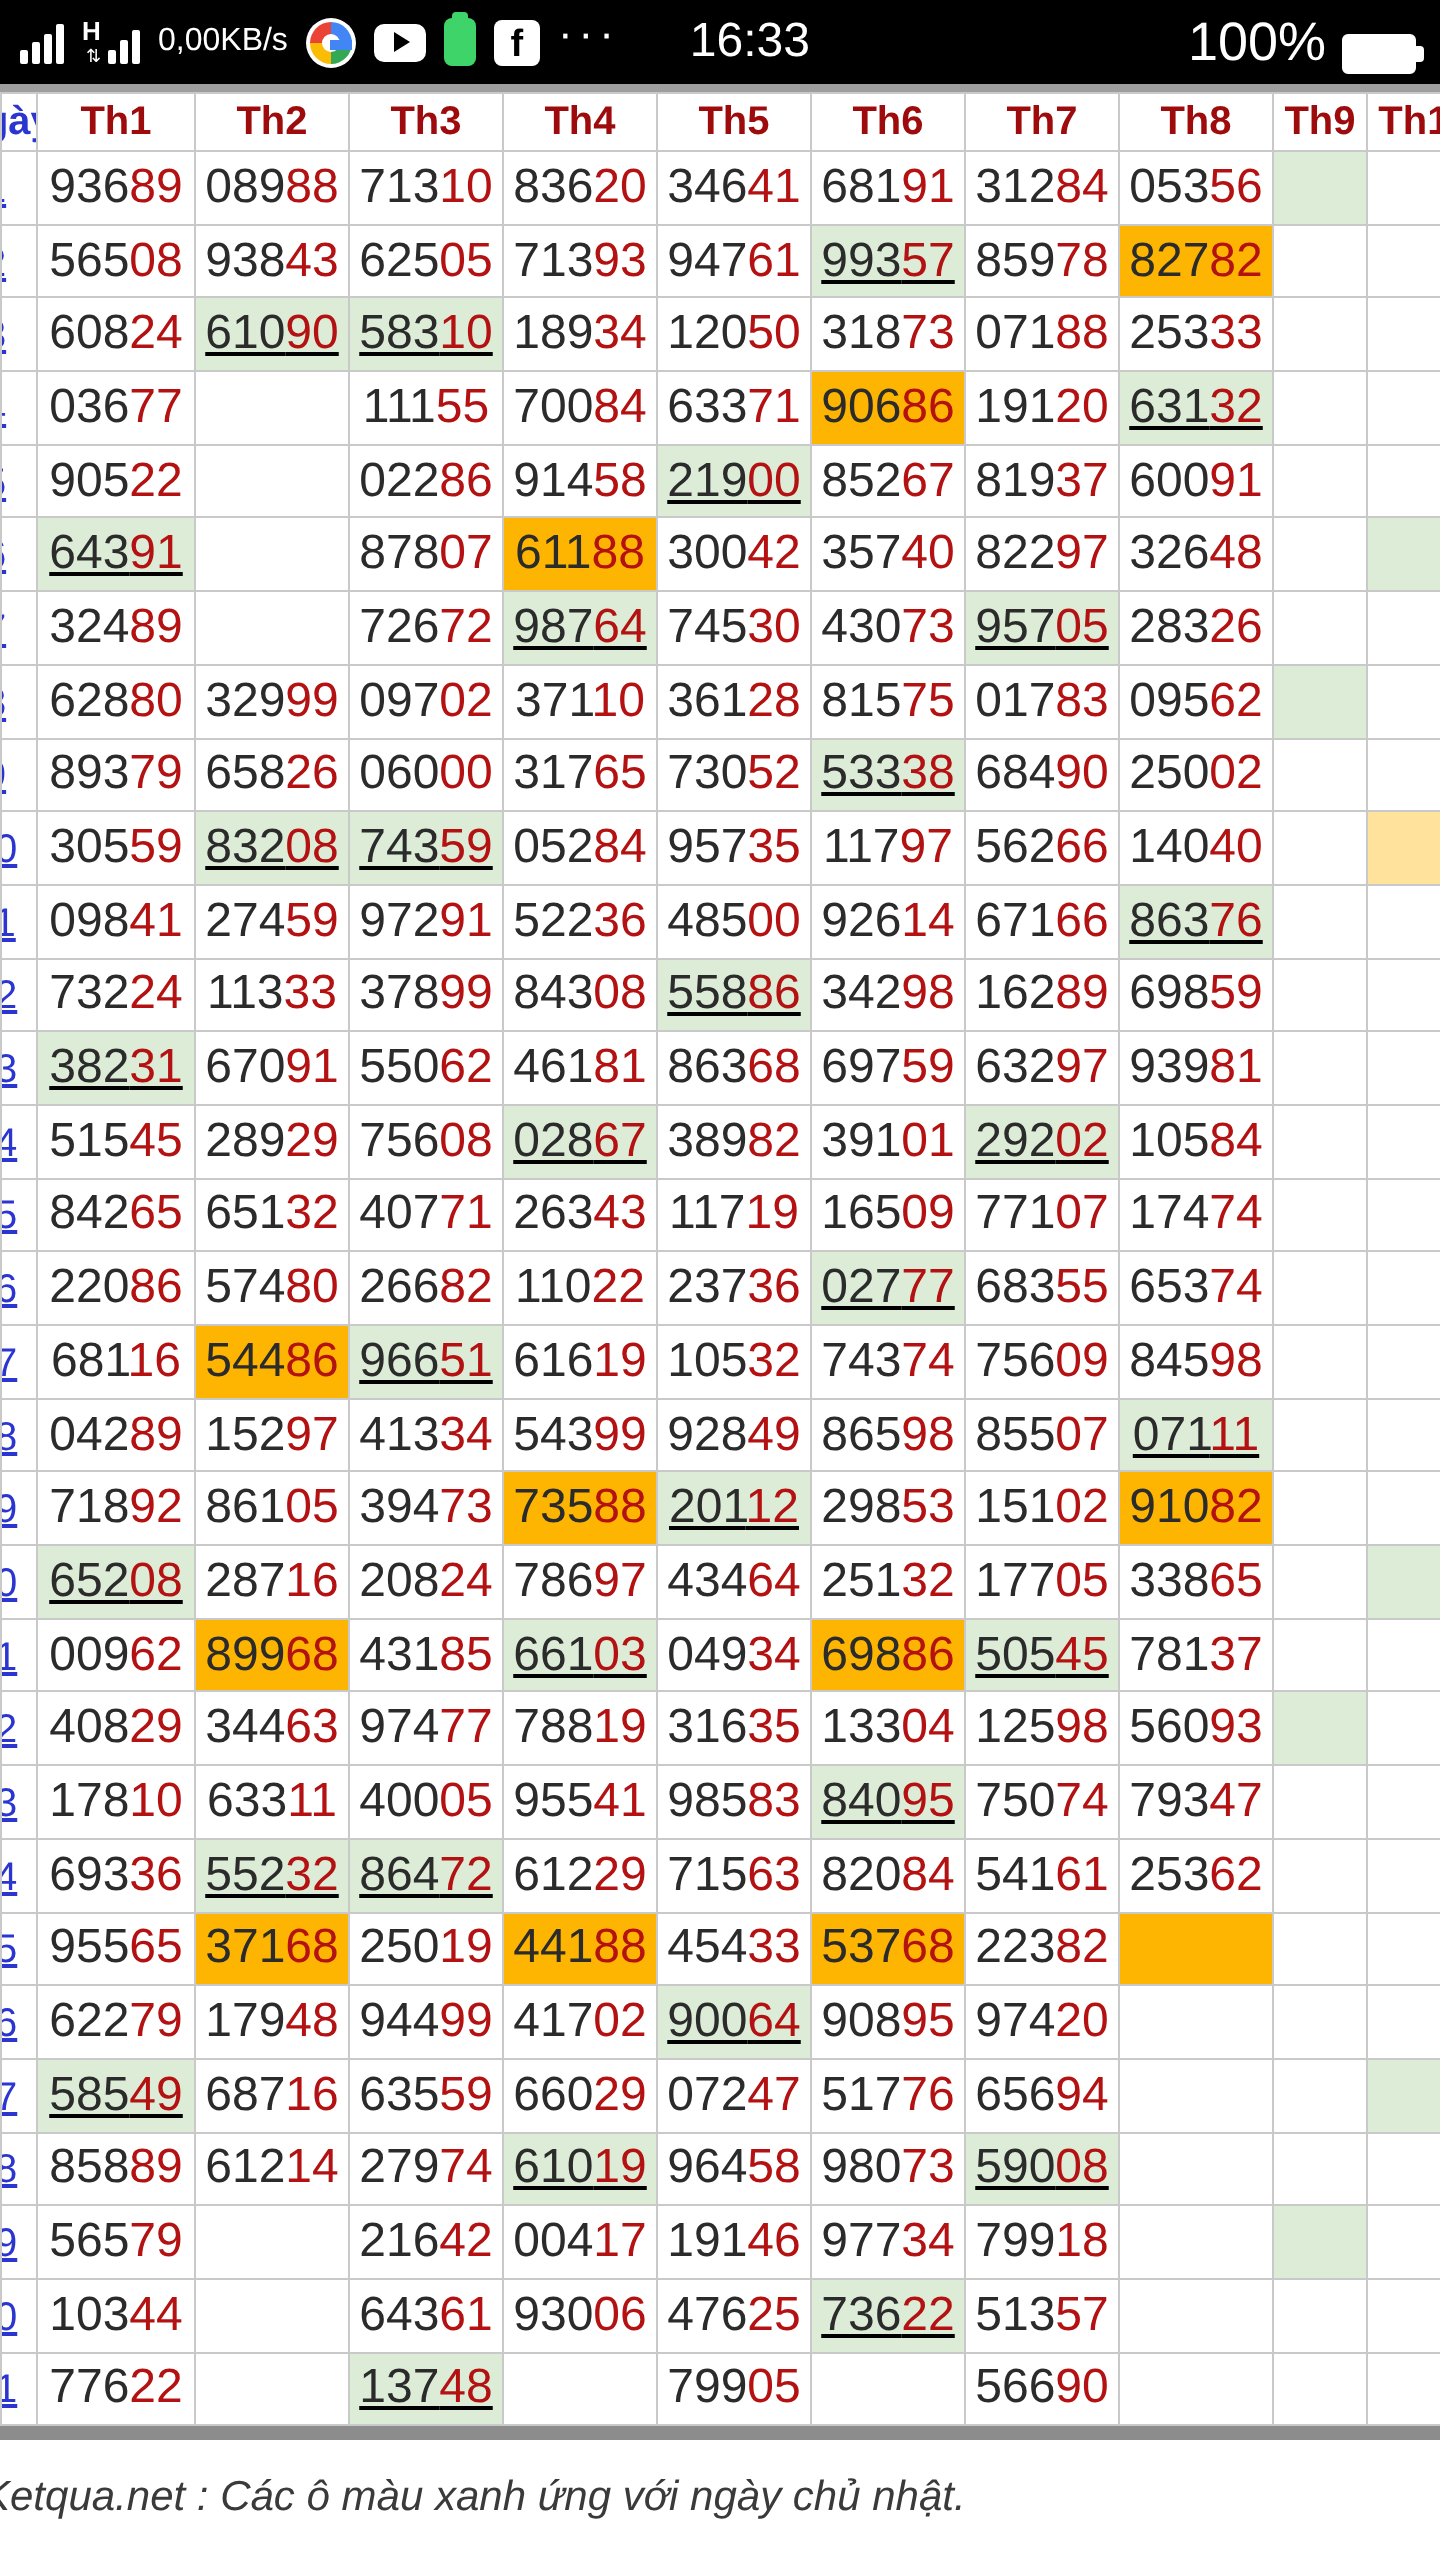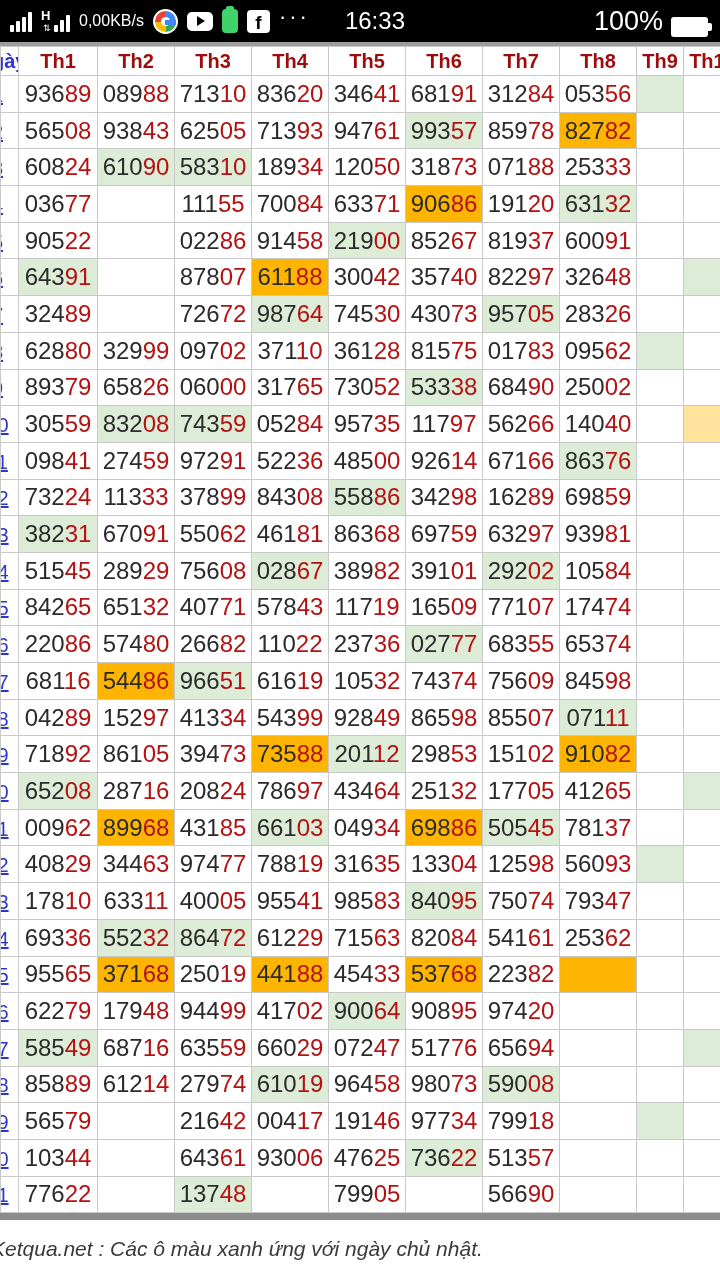--- a/index.html
+++ b/index.html
@@ -45,21 +45,21 @@
     background:#fff;border-radius:0 2px 2px 0;}
   .graystrip{height:4px;background:#9e9e9e;}
   
   table{border-collapse:collapse;table-layout:fixed;width:741px;background:#fff;}
   th,td{border:1px solid var(--grid);text-align:center;vertical-align:middle;
     overflow:hidden;padding:0;}
   thead th{height:29px;font-size:20px;font-weight:bold;color:var(--hdr-red);}
   tbody td{height:36.7px;font-size:24px;}
   td .d3{color:var(--num-dark);}
   td .d2{color:var(--num-red);}
-  .h-g{background:var(--green);}
+  .h-g{background:var(--green);text-decoration:underline;}
   .h-o{background:var(--orange);}
   .h-y{background:var(--yellow);}
   .day-cell{overflow:hidden;}
   .day-in{display:inline-block;width:40px;margin-left:-24px;text-align:center;white-space:nowrap;}
   th .day-in{color:var(--link-blue);font-weight:bold;}
   .day-link{color:var(--link-blue);text-decoration:underline;font-size:20px;cursor:pointer;}
   
   .bottombar{height:7px;background:#8c8c8c;}
   .footer{padding:17px 0 0 0;}
   .footer span{display:inline-block;margin-left:-9px;font-style:italic;
@@ -315,21 +315,21 @@
           <td class="h-g"><span class="d3">292</span><span class="d2">02</span></td>
           <td><span class="d3">105</span><span class="d2">84</span></td>
           <td></td>
           <td></td>
         </tr>
         <tr>
           <td class="day-cell"><span class="day-in"><a class="day-link">15</a></span></td>
           <td><span class="d3">842</span><span class="d2">65</span></td>
           <td><span class="d3">651</span><span class="d2">32</span></td>
           <td><span class="d3">407</span><span class="d2">71</span></td>
-          <td><span class="d3">578</span><span class="d2">43</span></td>
+          <td><span class="d3">263</span><span class="d2">43</span></td>
           <td><span class="d3">117</span><span class="d2">19</span></td>
           <td><span class="d3">165</span><span class="d2">09</span></td>
           <td><span class="d3">771</span><span class="d2">07</span></td>
           <td><span class="d3">174</span><span class="d2">74</span></td>
           <td></td>
           <td></td>
         </tr>
         <tr>
           <td class="day-cell"><span class="day-in"><a class="day-link">16</a></span></td>
           <td><span class="d3">220</span><span class="d2">86</span></td>
@@ -384,21 +384,21 @@
         </tr>
         <tr>
           <td class="day-cell"><span class="day-in"><a class="day-link">20</a></span></td>
           <td class="h-g"><span class="d3">652</span><span class="d2">08</span></td>
           <td><span class="d3">287</span><span class="d2">16</span></td>
           <td><span class="d3">208</span><span class="d2">24</span></td>
           <td><span class="d3">786</span><span class="d2">97</span></td>
           <td><span class="d3">434</span><span class="d2">64</span></td>
           <td><span class="d3">251</span><span class="d2">32</span></td>
           <td><span class="d3">177</span><span class="d2">05</span></td>
-          <td><span class="d3">412</span><span class="d2">65</span></td>
+          <td><span class="d3">338</span><span class="d2">65</span></td>
           <td></td>
           <td class="h-g"></td>
         </tr>
         <tr>
           <td class="day-cell"><span class="day-in"><a class="day-link">21</a></span></td>
           <td><span class="d3">009</span><span class="d2">62</span></td>
           <td class="h-o"><span class="d3">899</span><span class="d2">68</span></td>
           <td><span class="d3">431</span><span class="d2">85</span></td>
           <td class="h-g"><span class="d3">661</span><span class="d2">03</span></td>
           <td><span class="d3">049</span><span class="d2">34</span></td>

